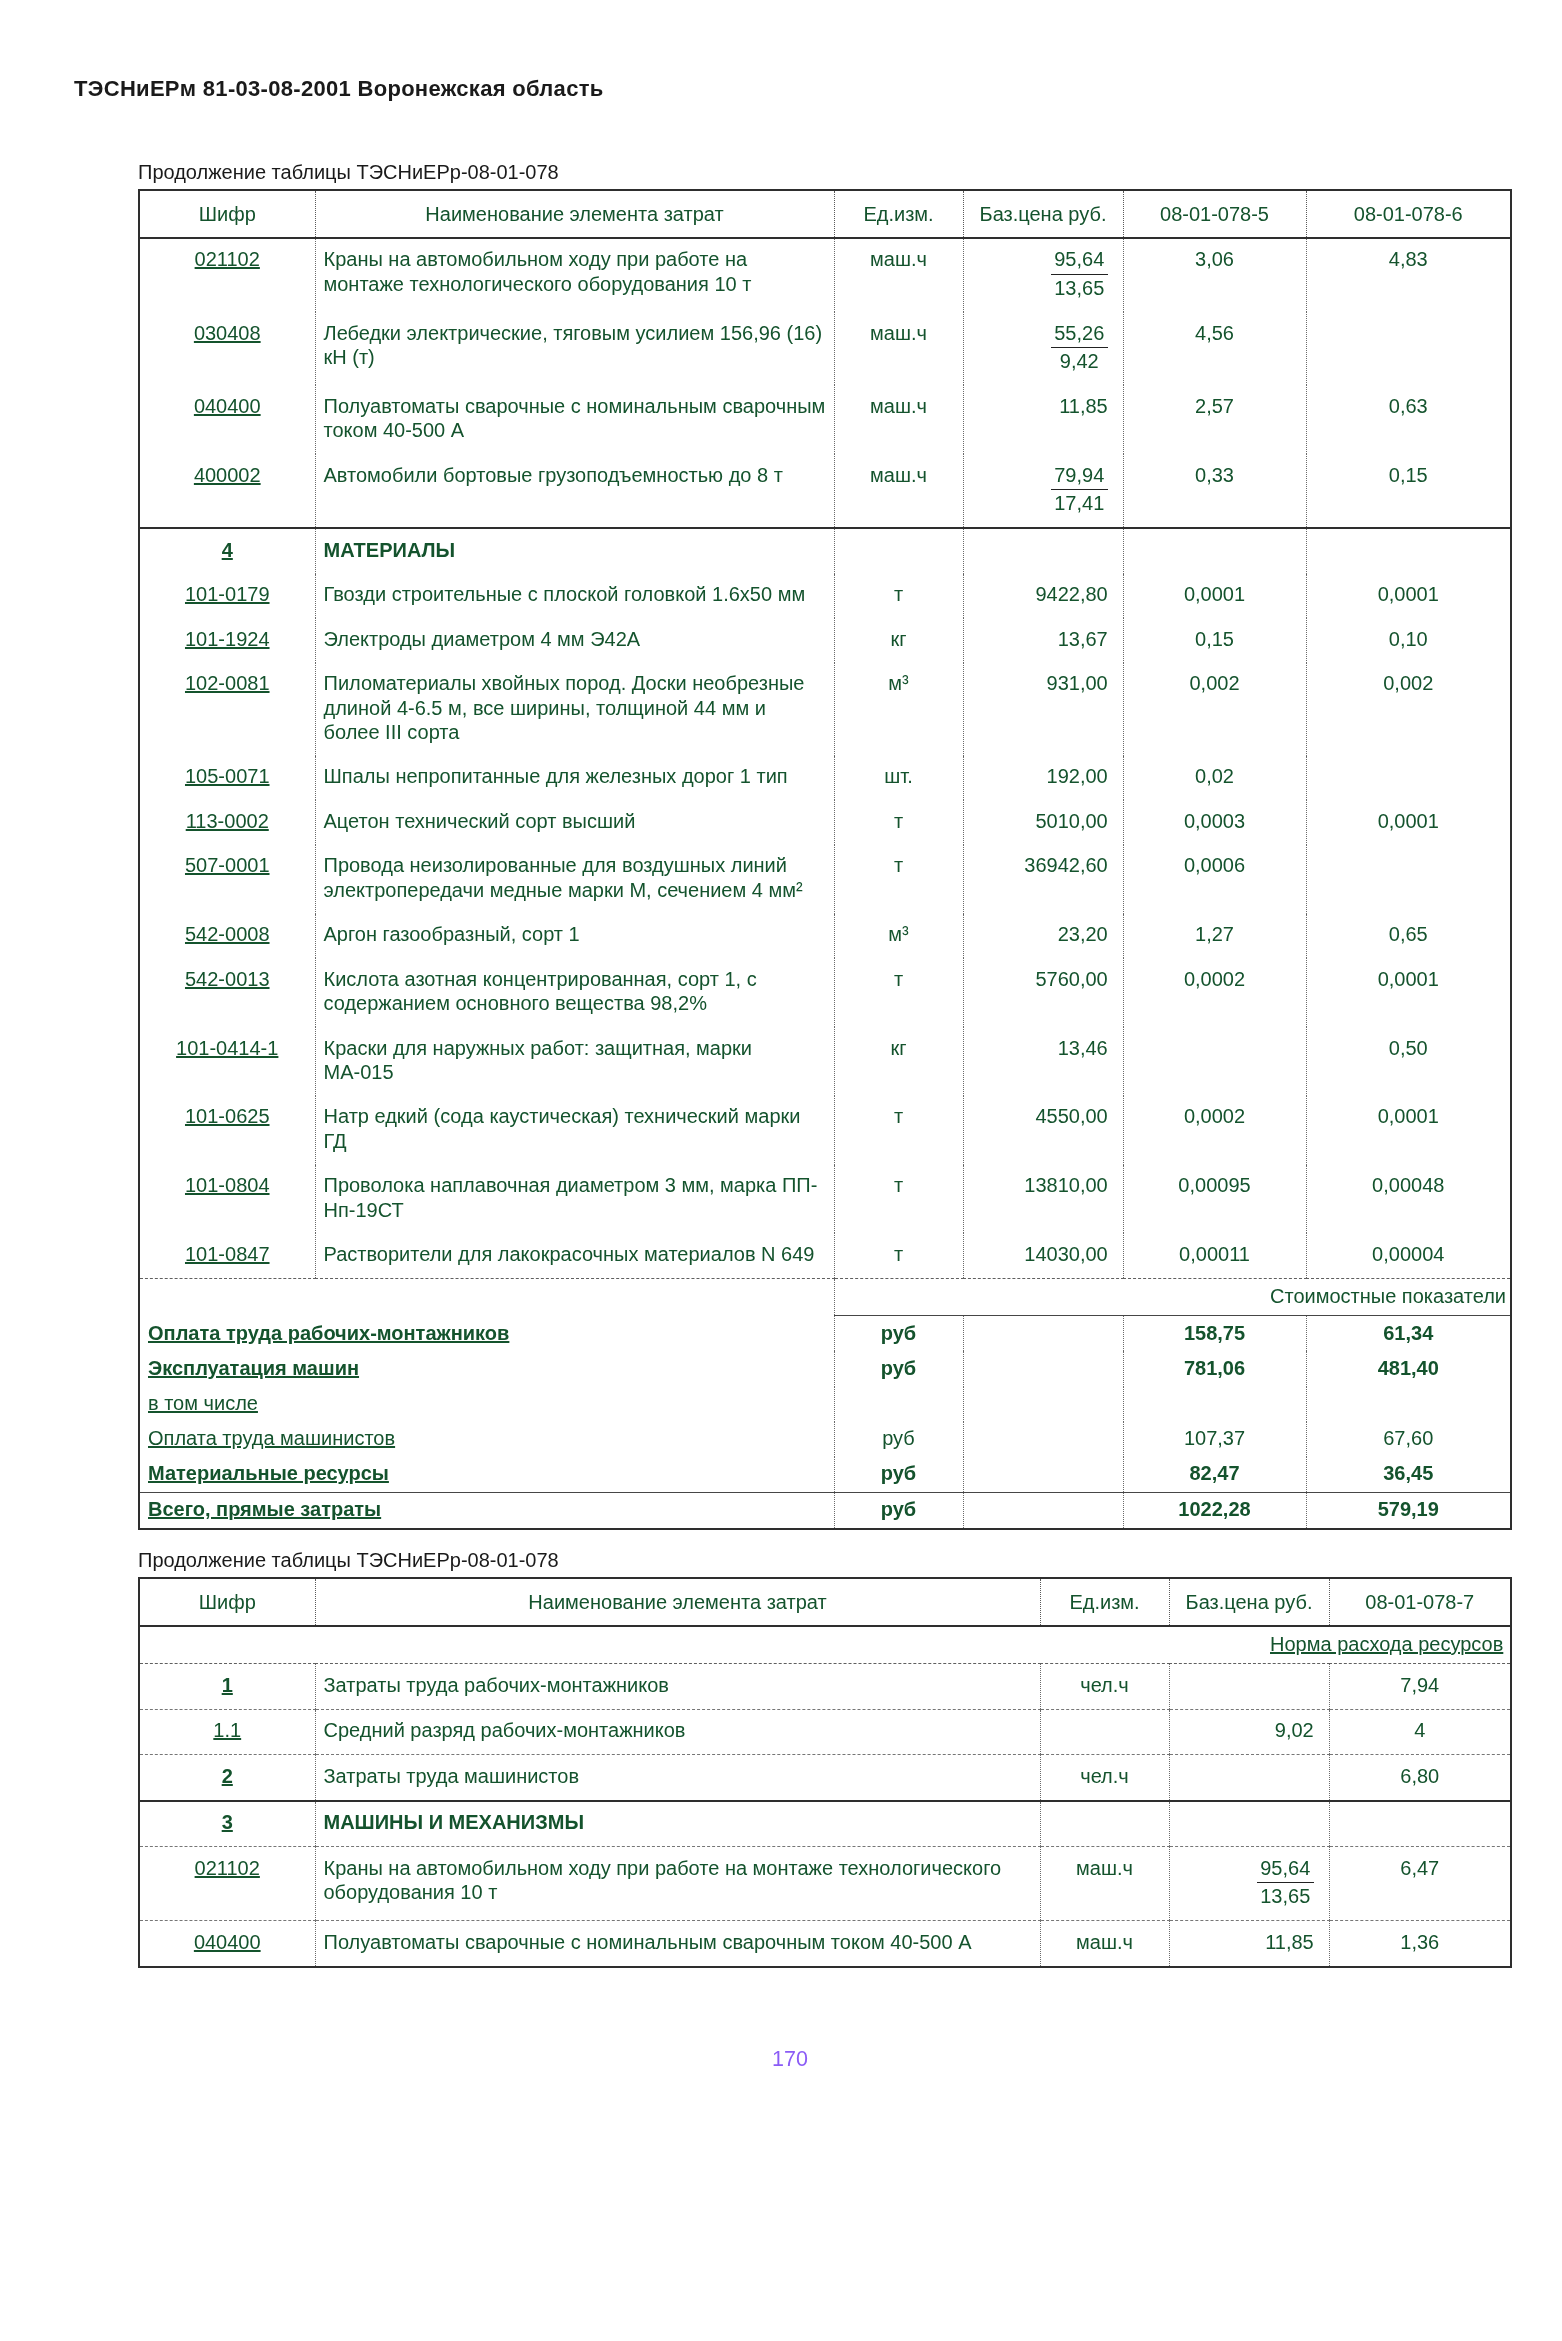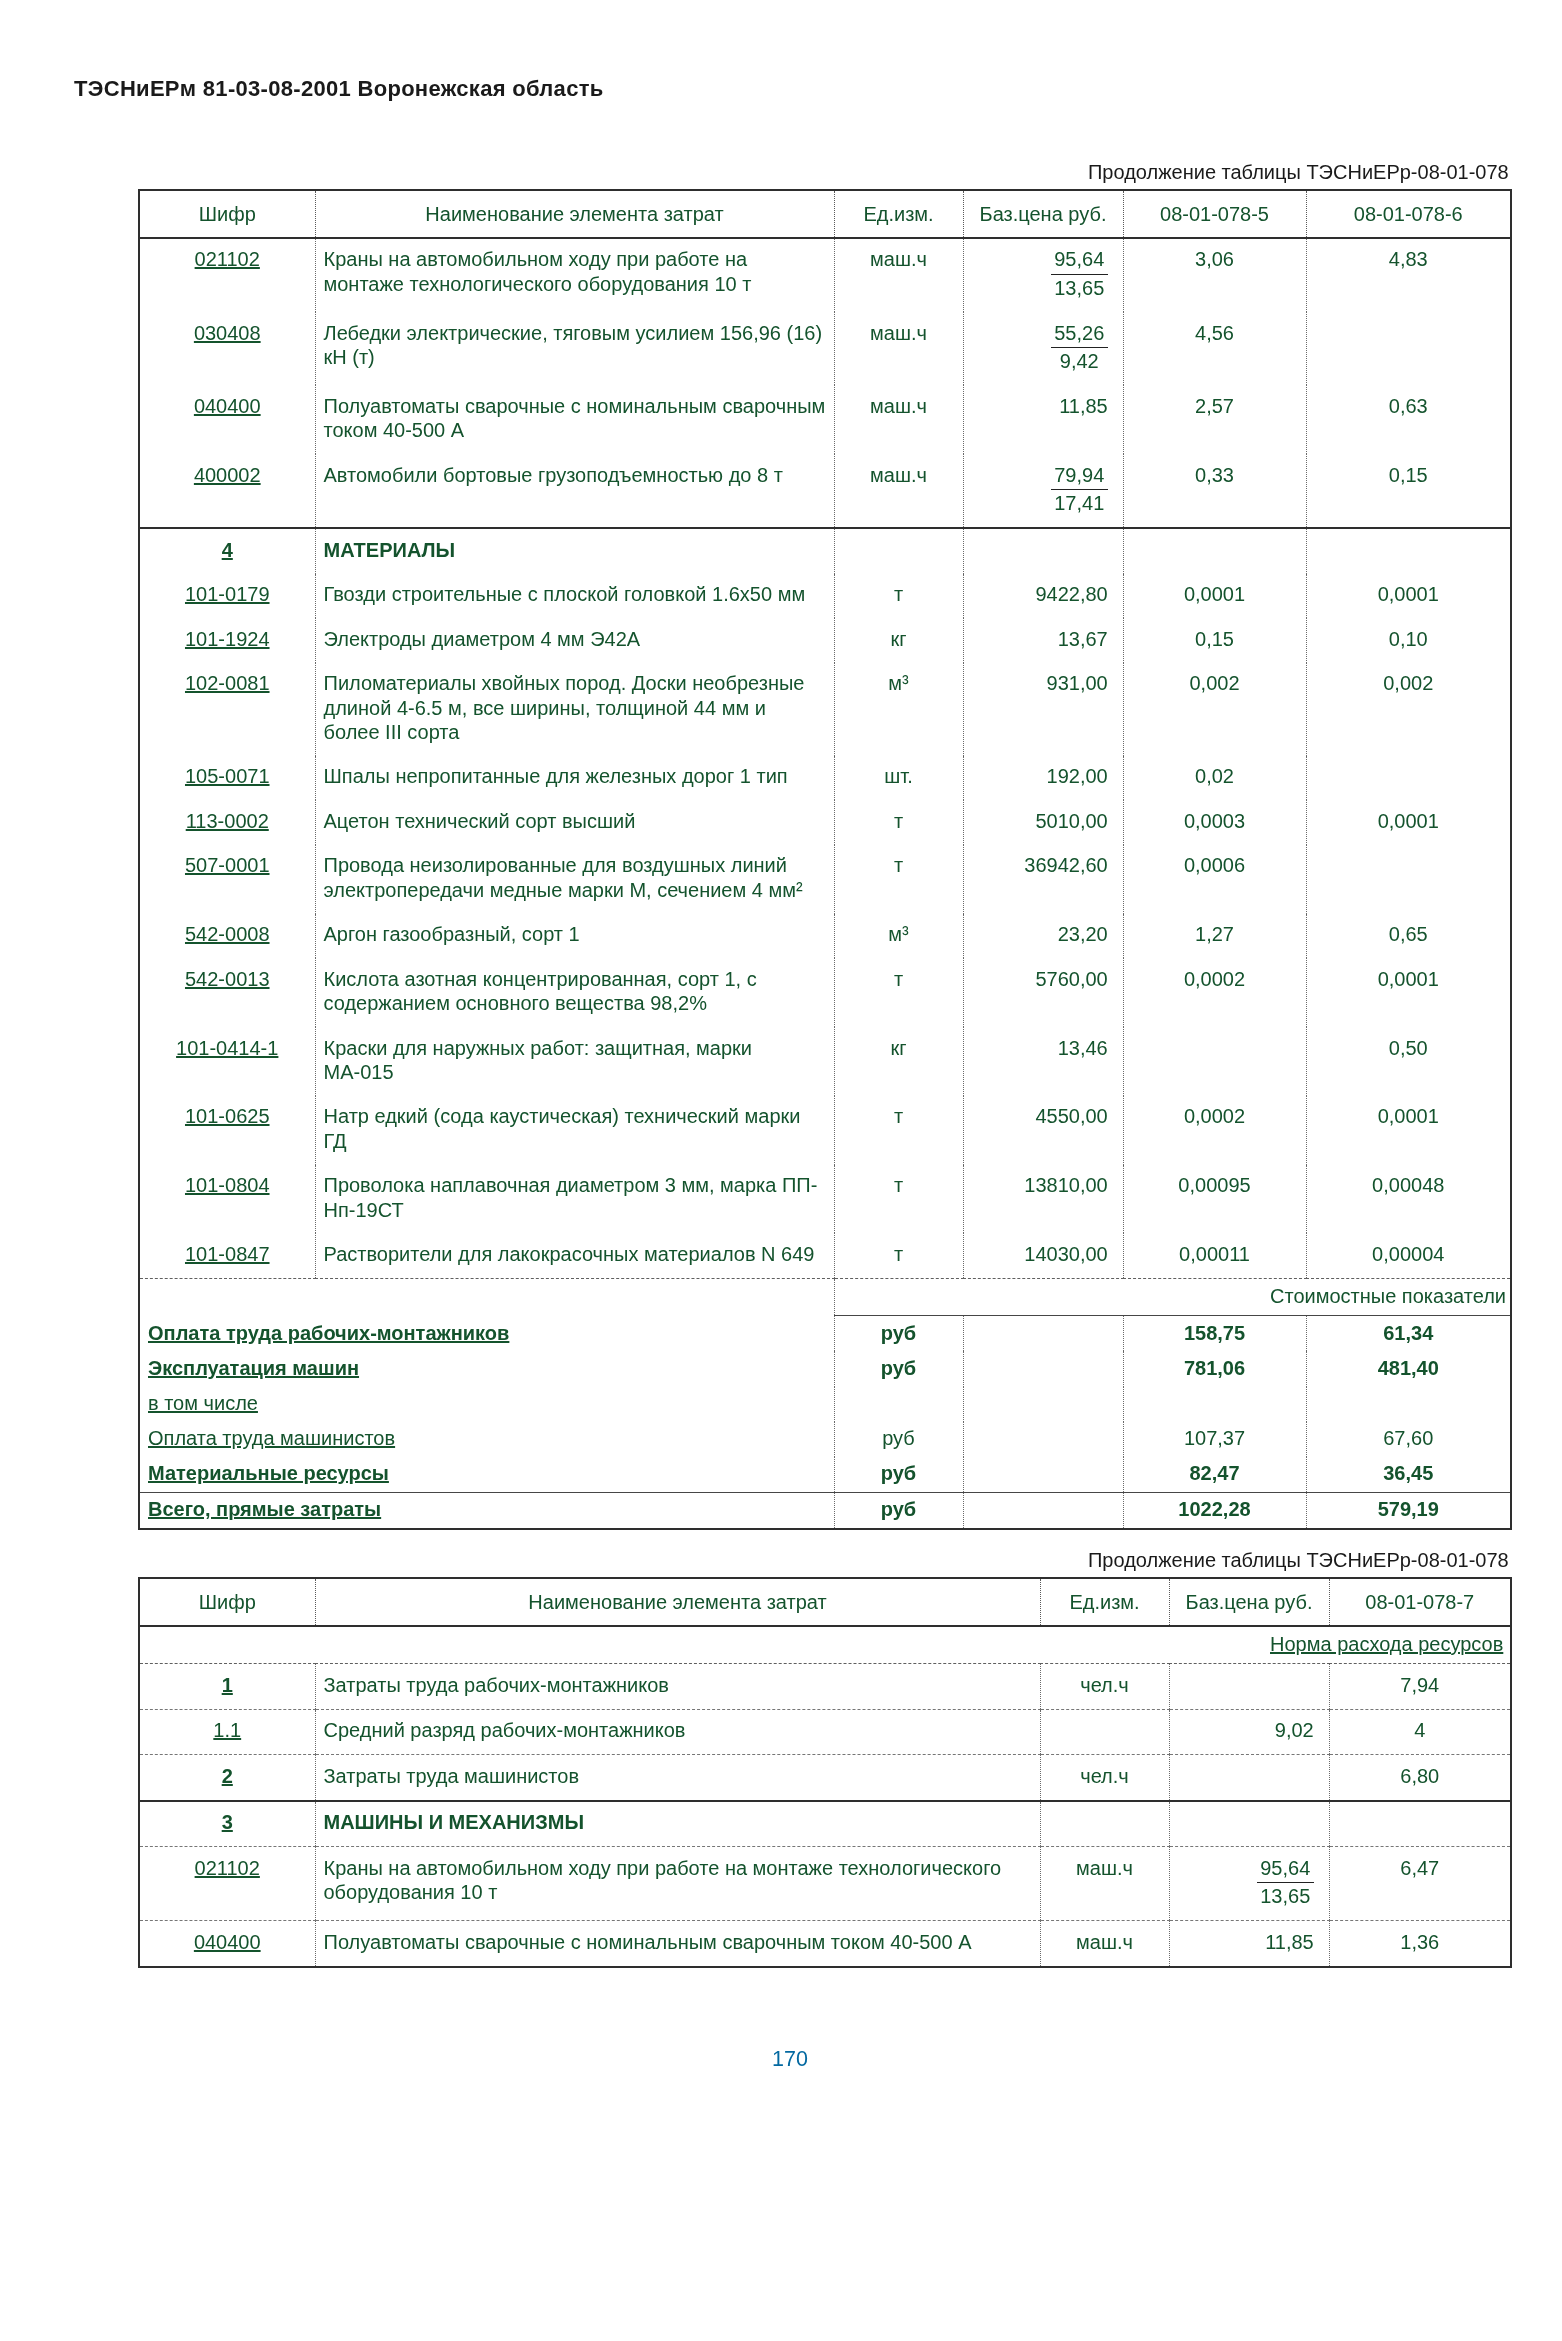--- a/index.html
+++ b/index.html
@@ -14,21 +14,21 @@
     color: #1a1a1a;
   }
   .page { padding: 76px 56px 40px 74px; }
   .doc-header {
     font-size: 22px;
     font-weight: bold;
     letter-spacing: 0.3px;
   }
   .table-area { margin-left: 64px; width: 1372px; }
   .cont-label {
-    text-align: right;
+    text-align: left;
     font-size: 20px;
     margin: 59px 1.3px 5.4px 0;
   }
   .cont-label.second { margin-top: 19px; }
   table {
     border-collapse: collapse;
     width: 1372px;
     font-size: 20px;
     table-layout: fixed;
     border: 2px solid #2e2e2e;
@@ -61,21 +61,21 @@
   .frac { display: inline-block; text-align: center; }
   .frac-top { display: block; border-bottom: 1.3px solid #222; padding: 0 3.4px 2px; margin-bottom: 1.3px; }
   .summary-head td { border-top: 1.3px dashed #5f5f5f; padding: 5.4px 4px 6.7px; }
   .sum-label { text-align: right; border-bottom: 1.3px solid #464646; }
   .sum-name { text-align: left; padding-left: 23px; }
   .sum-unit { text-align: center; }
   .sum-row td { padding: 4.7px 8px 6px; }
   .total-row td { border-top: 1.3px solid #464646; }
   .note-row td { text-align: right; border-bottom: 1.3px dashed #5f5f5f; padding: 5.4px 6.7px 6.7px; }
   #t2 tbody tr.dash td { border-top: 1.3px dashed #767676; }
-  .page-number { text-align: center; font-size: 21.5px; margin-top: 79px; color: #0369a1; }
+  .page-number { text-align: center; font-size: 21.5px; margin-top: 79px; color: #8b5cf6; }
 </style>
 </head>
 <body>
 
 <div class="page">
 
   <div class="doc-header">ТЭСНиЕРм 81-03-08-2001 Воронежская область</div>
 
   <div class="table-area">
 

